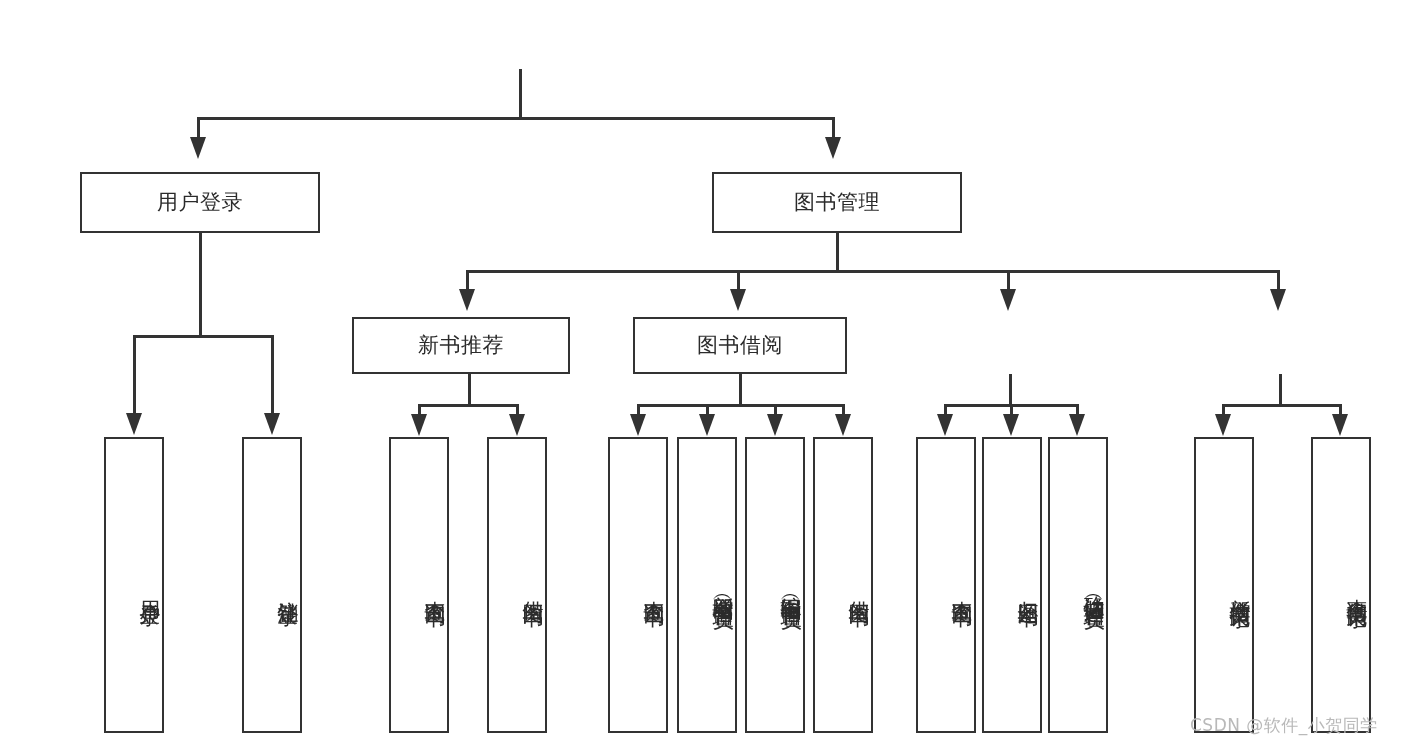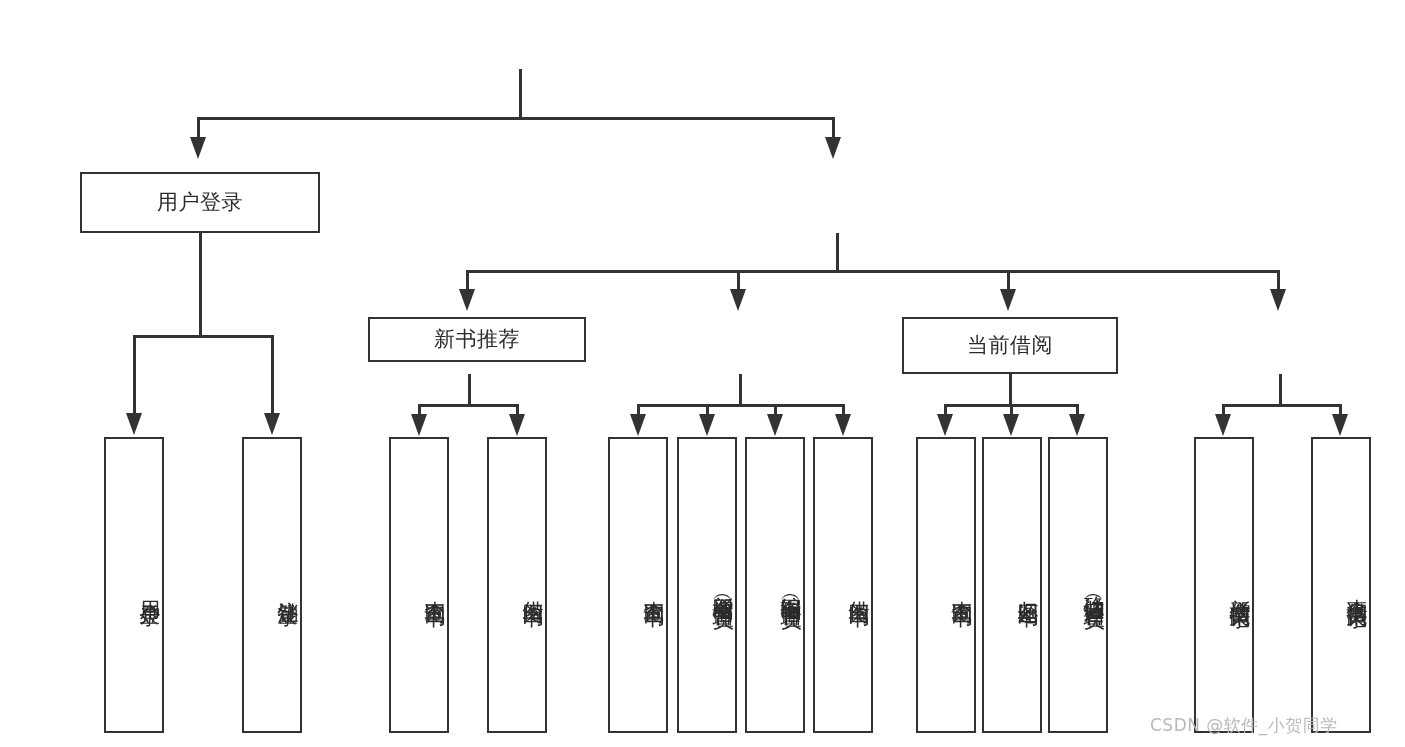--- a/index.html
+++ b/index.html
@@ -84,41 +84,42 @@
 
   <div class="vline" style="left:519px; top:69px; height:48px;"></div>
   <div class="hline" style="left:197px; top:117px; width:637px;"></div>
   <div class="vline" style="left:197px; top:117px; height:22px;"></div>
   <div class="arrow" style="left:190px; top:137px;"></div>
   <div class="vline" style="left:832px; top:117px; height:22px;"></div>
   <div class="arrow" style="left:825px; top:137px;"></div>
 
   <div class="node h" style="left:80px; top:172px; width:240px; height:61px;">用户登录</div>
 
+  <div class="node h" style="left:712px; top:172px; width:250px; height:61px;">图书管理</div>
 
   <div class="vline" style="left:199px; top:233px; height:102px;"></div>
   <div class="hline" style="left:133px; top:335px; width:140px;"></div>
   <div class="vline" style="left:133px; top:335px; height:80px;"></div>
   <div class="arrow" style="left:126px; top:413px;"></div>
   <div class="vline" style="left:271px; top:335px; height:80px;"></div>
   <div class="arrow" style="left:264px; top:413px;"></div>
 
   <div class="vline" style="left:836px; top:233px; height:38px;"></div>
   <div class="hline" style="left:466px; top:270px; width:812px;"></div>
   <div class="vline" style="left:466px; top:270px; height:22px;"></div>
   <div class="arrow" style="left:459px; top:289px;"></div>
   <div class="vline" style="left:737px; top:270px; height:22px;"></div>
   <div class="arrow" style="left:730px; top:289px;"></div>
   <div class="vline" style="left:1007px; top:270px; height:22px;"></div>
   <div class="arrow" style="left:1000px; top:289px;"></div>
   <div class="vline" style="left:1277px; top:270px; height:22px;"></div>
   <div class="arrow" style="left:1270px; top:289px;"></div>
 
-  <div class="node h" style="left:368px; top:317px; width:218px; height:45px;">新书推荐</div>
-  <div class="node h" style="left:902px; top:317px; width:216px; height:57px;">当前借阅</div>
+  <div class="node h" style="left:352px; top:317px; width:218px; height:57px;">新书推荐</div>
+  <div class="node h" style="left:633px; top:317px; width:214px; height:57px;">图书借阅</div>
 
   <div class="vline" style="left:468px; top:374px; height:31px;"></div>
   <div class="hline" style="left:418px; top:404px; width:100px;"></div>
   <div class="vline" style="left:418px; top:404px; height:12px;"></div>
   <div class="arrow" style="left:411px; top:414px;"></div>
   <div class="vline" style="left:516px; top:404px; height:12px;"></div>
   <div class="arrow" style="left:509px; top:414px;"></div>
 
   <div class="vline" style="left:739px; top:374px; height:31px;"></div>
   <div class="hline" style="left:637px; top:404px; width:206px;"></div>
@@ -184,15 +185,15 @@
     <span class="vtext">确认归还（管理员）</span>
   </div>
 
   <div class="node v" style="left:1194px; top:437px; width:60px; height:296px;">
     <span class="vtext">新增借阅记录</span>
   </div>
   <div class="node v" style="left:1311px; top:437px; width:60px; height:296px;">
     <span class="vtext">查询借阅记录</span>
   </div>
 
-  <div id="watermark" style="left:1150px; top:714px;">CSDN @软件_小贺同学</div>
+  <div id="watermark" style="left:1190px; top:714px;">CSDN @软件_小贺同学</div>
 
 </div>
 
 </body></html>

